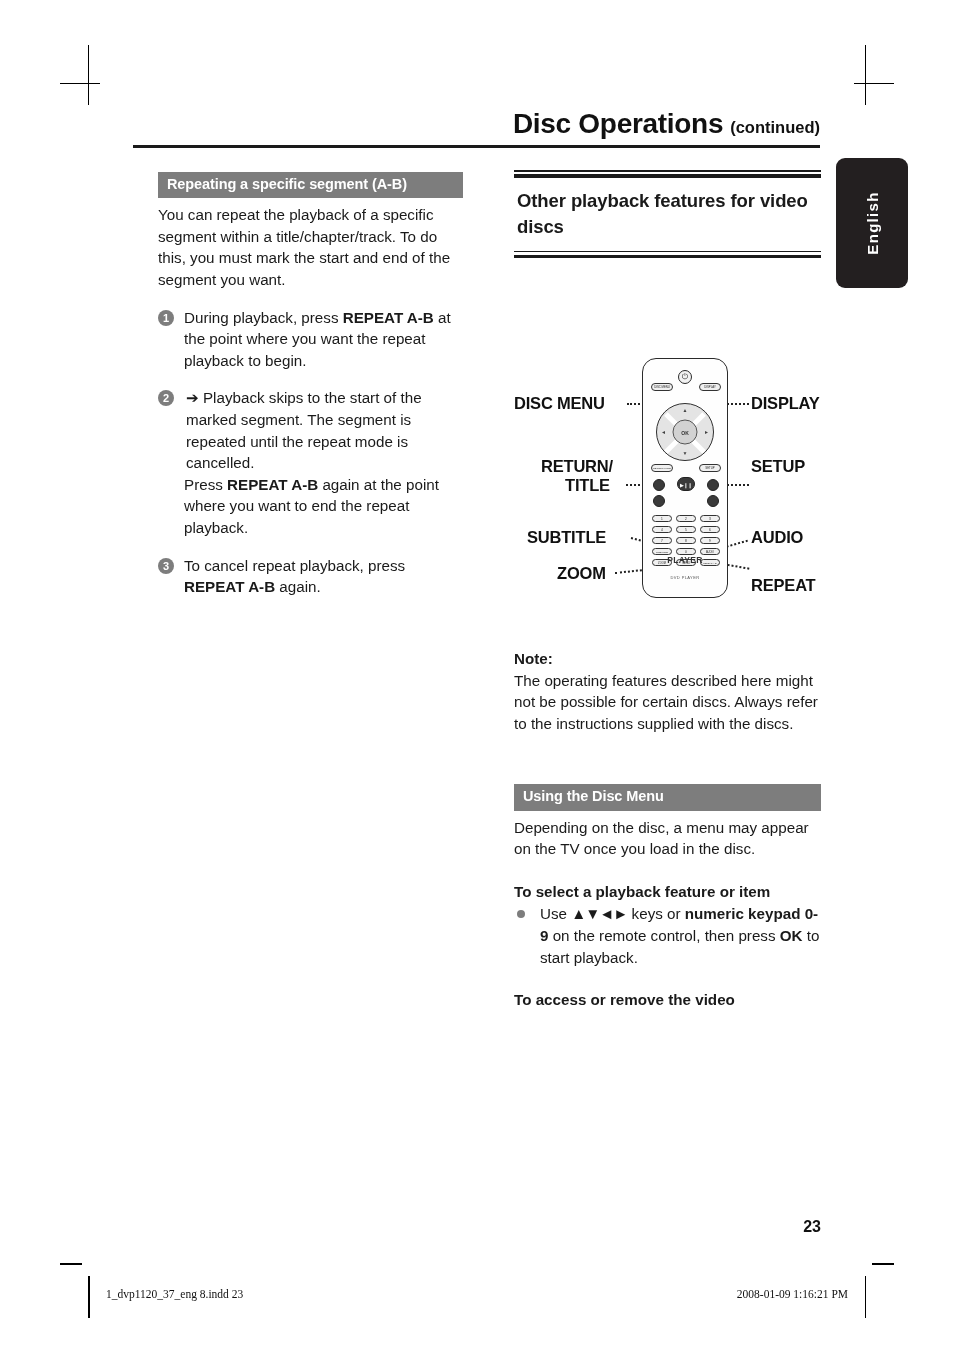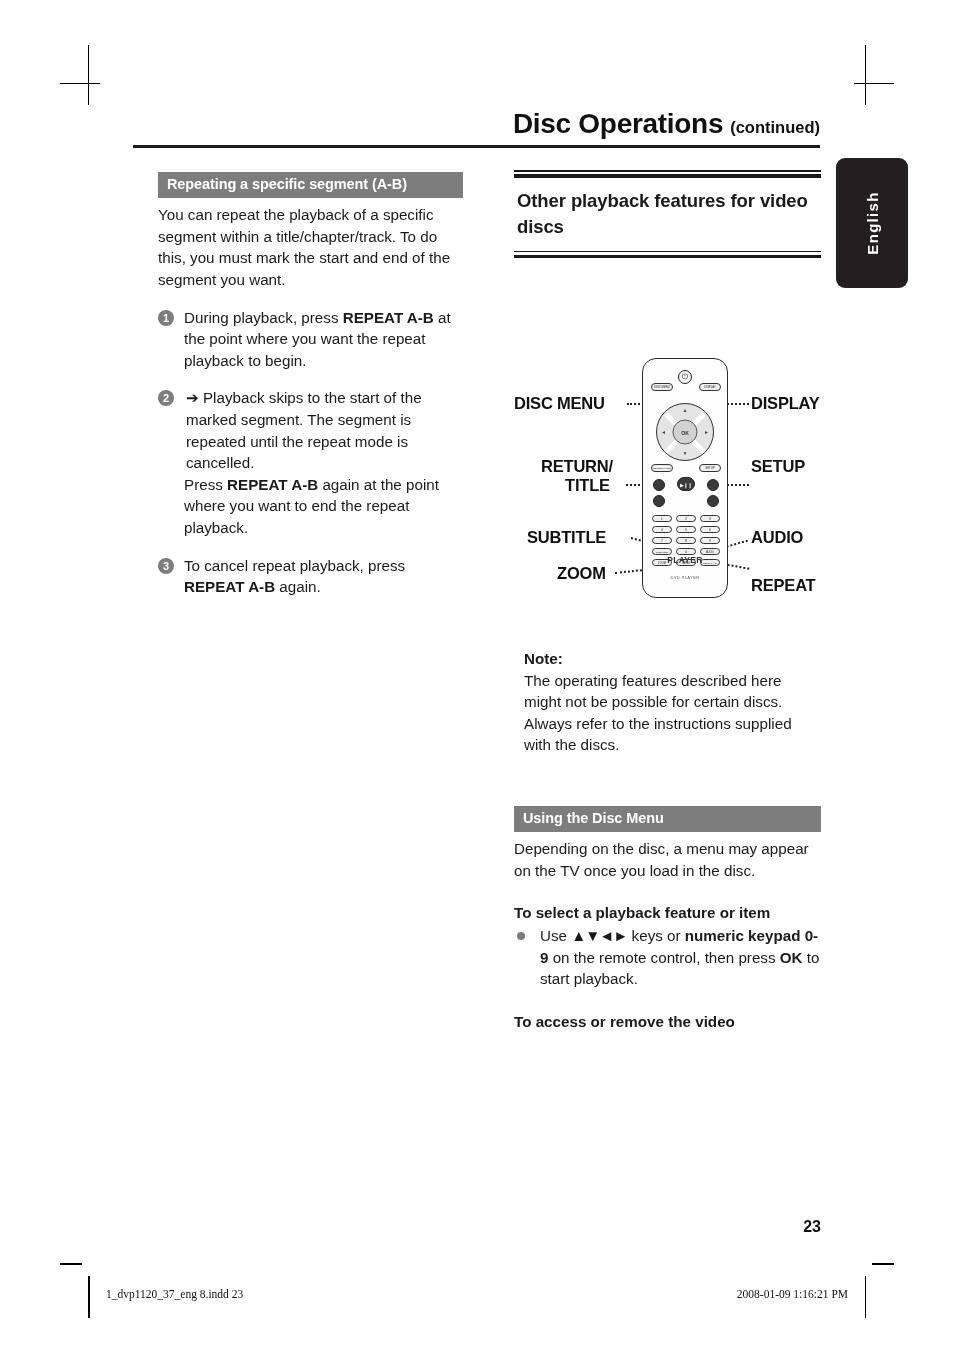--- a/index.html
+++ b/index.html
@@ -460,21 +460,21 @@
         <div class="btn pill" style="left:33px; top:200px; width:20px; height:7px;"><span style="font-size:2.6px; line-height:7px;">MENU</span></div>
         <div class="btn pill" style="left:57px; top:200px; width:20px; height:7px;"><span style="font-size:2.3px; line-height:7px;">REPEAT A-B</span></div>
 
         <div id="philips-brand">PLAYER</div>
         <div id="dvd-player-label">DVD PLAYER</div>
 
       </div>
     </div>
   </div>
 
-  <div class="body-text" style="margin-top:-2px;margin-left:10px;">
+  <div class="body-text" style="margin-top:-2px;">
     <b>Note:</b><br>
     <span>The operating features described here might not be possible for certain discs. Always refer to the instructions supplied with the discs.</span>
   </div>
 
   <div class="gray-head" style="margin-top:50px;">Using the Disc Menu</div>
 
   <div class="body-text para">Depending on the disc, a menu may appear on the TV once you load in the disc.</div>
 
   <div class="bold-lead" style="margin-top:21px;">To select a playback feature or item</div>
   <div class="bullet-item body-text" style="margin-top:1px;">

